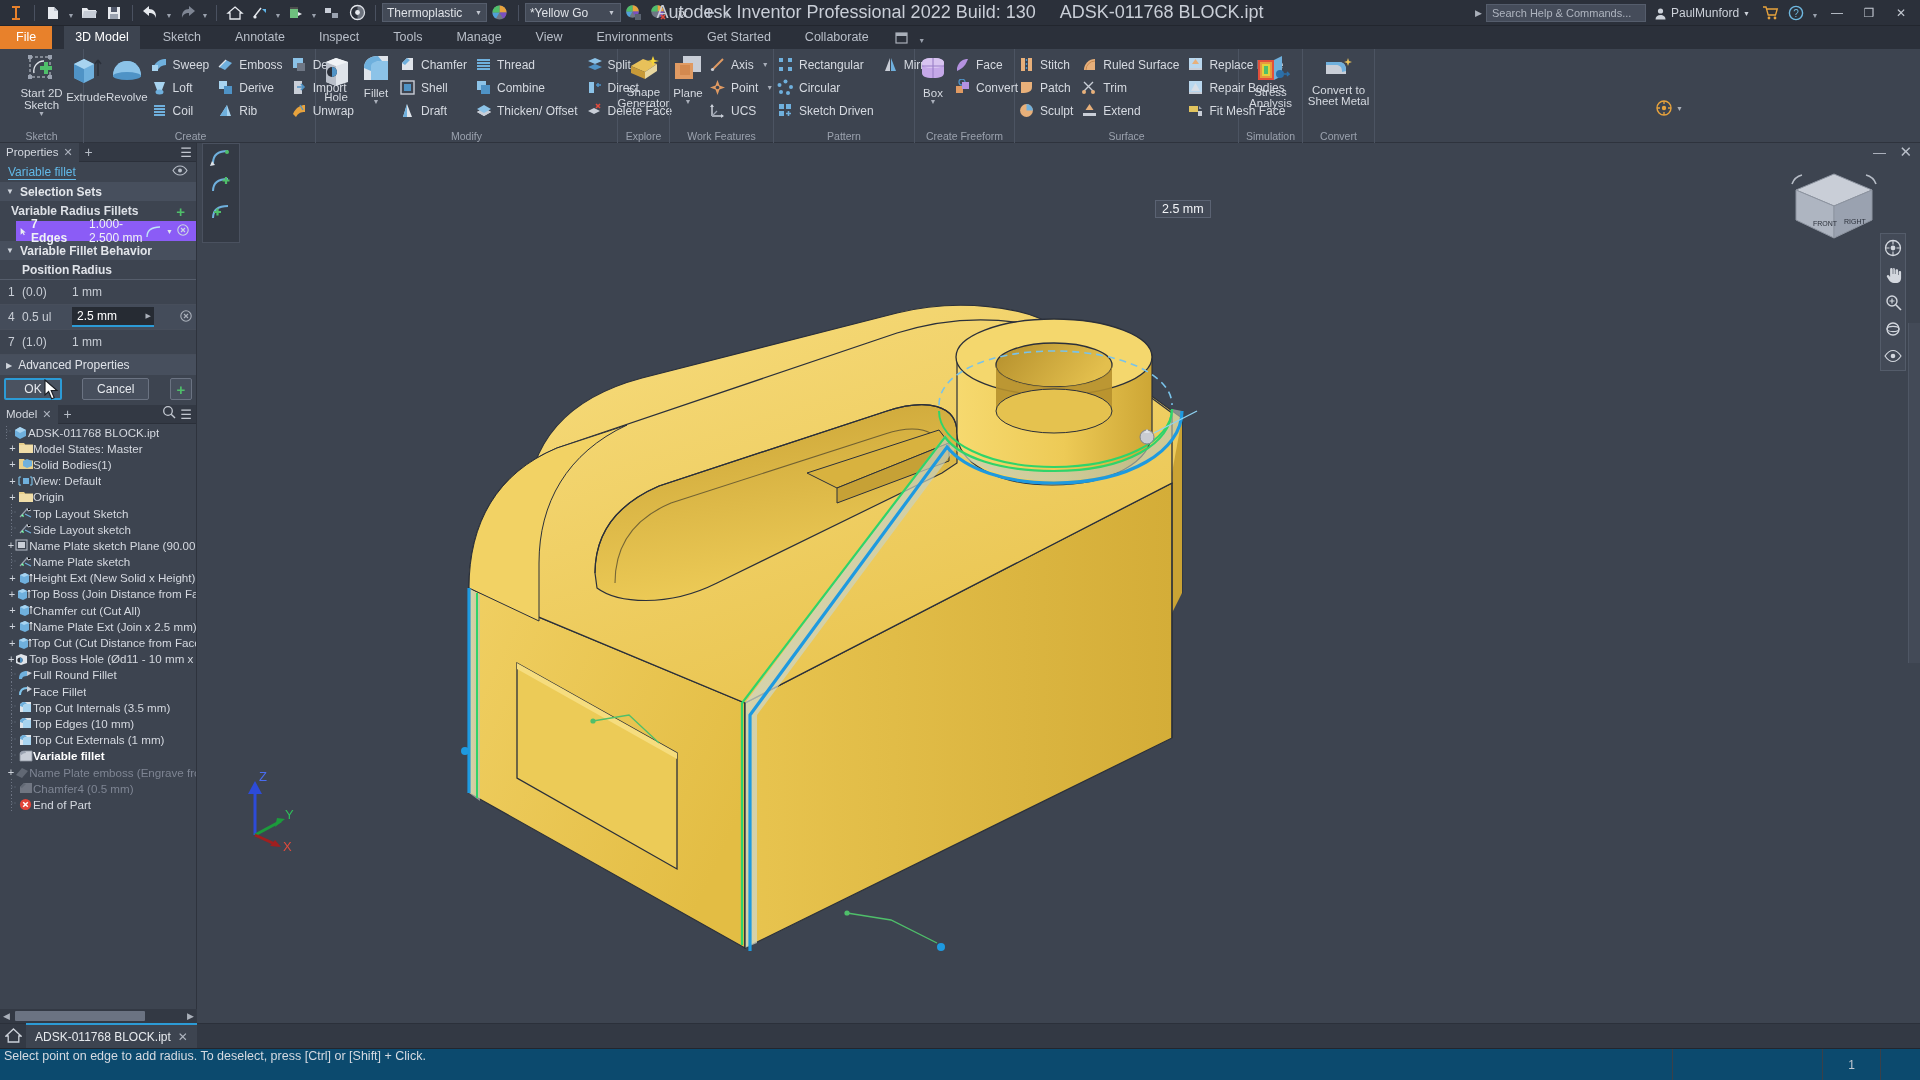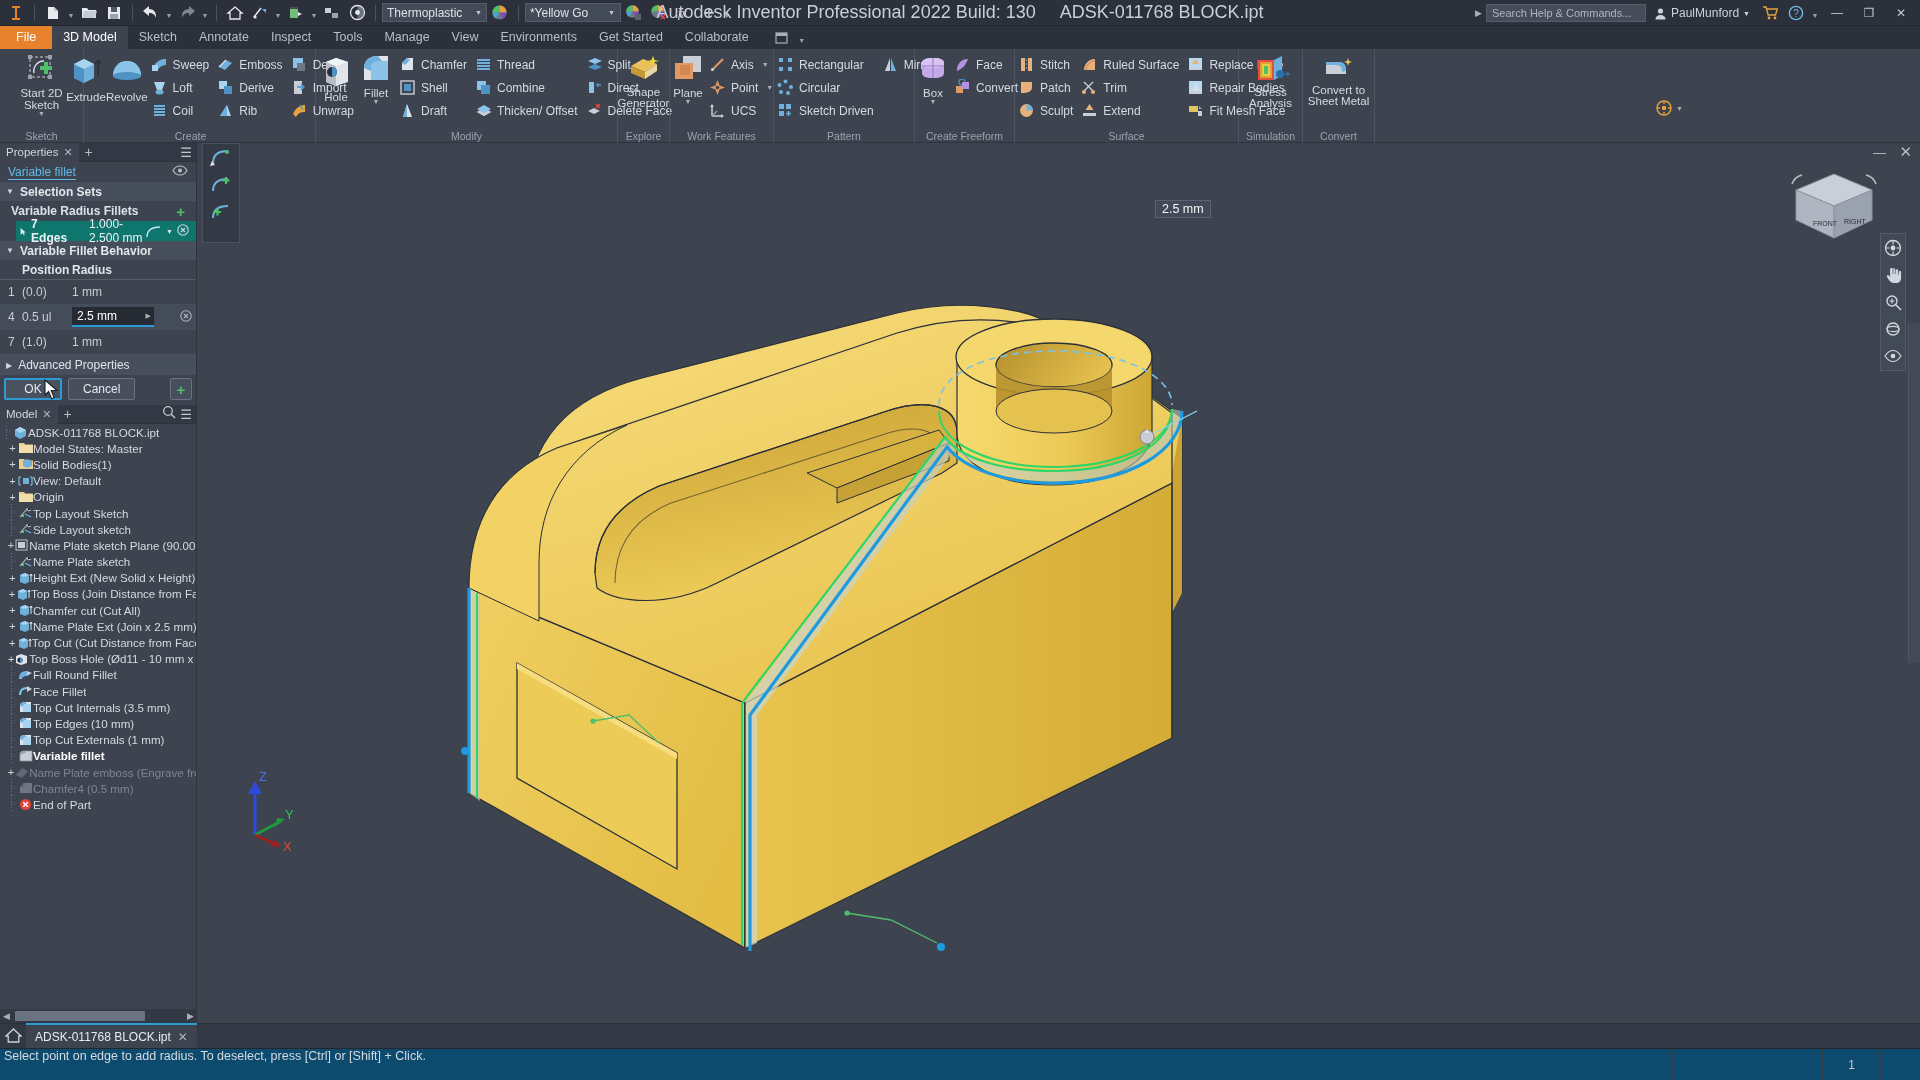--- a/index.html
+++ b/index.html
@@ -72,37 +72,37 @@
   .propHead{height:20px;display:flex;align-items:center;padding:0 8px;}
   .propHead .lnk{font-size:12px;color:#62b9e8;border-bottom:1px solid #62b9e8;}
   .propHead .eye{margin-left:auto;font-size:12px;color:#b9bfc9;}
 
   .secHdr{height:19px;background:#474f5d;display:flex;align-items:center;padding:0 6px;
           font-size:12px;color:#e2e5ea;font-weight:bold;}
   .secHdr .tri{font-size:8px;margin-right:6px;color:#cfd4dc;}
   .subLbl{height:20px;display:flex;align-items:center;padding:0 11px;font-size:12px;color:#dde0e6;font-weight:bold;}
   .subLbl .plus{margin-left:auto;color:#4fbf6a;font-size:15px;font-weight:bold;}
 
-  .selRow{height:20px;background:#0f766e;display:flex;align-items:center;padding:0 4px;font-size:12px;color:#eef1f5;margin-left:16px;}
+  .selRow{height:20px;background:#8b5cf6;display:flex;align-items:center;padding:0 4px;font-size:12px;color:#eef1f5;margin-left:16px;}
   .selRow .cnt{margin-left:4px;font-weight:bold;}
   .selRow .rng{margin-left:22px;}
   .tblHdr{height:20px;display:flex;align-items:center;font-size:12px;color:#dfe2e8;font-weight:bold;
           border-bottom:1px solid #555d6b;}
   .tRow{height:25px;display:flex;align-items:center;font-size:12px;color:#c9ced6;border-bottom:1px solid #474e5b;}
   .tRow.sel{background:#444c5a;}
   .c-idx{width:22px;padding-left:8px;}
   .c-pos{width:50px;}
   .c-rad{flex:1;}
   .editbox{height:20px;background:#262b33;border-bottom:2px solid #2c9bd6;display:flex;align-items:center;
            padding:0 5px;color:#ffffff;font-size:12px;margin-right:22px;position:relative;}
   .editbox .spin{position:absolute;right:3px;font-size:7px;color:#aab0ba;}
   .tRow .clearx{width:20px;text-align:center;color:#aab0ba;font-size:12px;}
   .advRow{height:20px;background:#474f5d;display:flex;align-items:center;padding:0 6px;font-size:12px;color:#dfe2e8;}
   .advRow .tri{font-size:8px;margin-right:6px;color:#cfd4dc;}
-  .btnRow{height:28px;display:flex;align-items:center;padding:2px 4px;gap:6px;}
+  .btnRow{height:28px;display:flex;align-items:center;padding:2px 4px;gap:20px;}
   .dbtn{height:22px;min-width:58px;padding:0 14px;display:flex;align-items:center;justify-content:center;
         font-size:12px;color:#e6e9ee;background:#474f5d;border:1px solid #6b7382;border-radius:2px;}
   .dbtn.primary{border:2px solid #2c9bd6;background:#4a5260;}
   .btnRow .gplus{margin-left:auto;width:22px;height:22px;border:1px solid #6b7382;background:#474f5d;
                  display:flex;align-items:center;justify-content:center;color:#4fbf6a;font-size:15px;font-weight:bold;border-radius:2px;}
 
   .searchRow{margin-left:auto;display:flex;align-items:center;gap:4px;padding-right:4px;}
 
   
   .tree{position:absolute;left:0;top:0;width:197px;font-size:11.6px;color:#d5d9e0;}
@@ -318,21 +318,21 @@
           </svg>
       </div>
       <div class="qcaret">▼</div>
       <div class="winbtn">—</div>
       <div class="winbtn">❐</div>
       <div class="winbtn close">✕</div>
     </div>
   </div>
 
   <div class="tabbar">
-    <div id="tabs-host" style="display:flex;align-items:flex-end;height:23px;">
+    <div id="tabs-host" style="display:flex;align-items:flex-end;height:23px;gap:12px;">
         <div class="tab file">File</div>
         <div class="tab active">3D Model</div>
         <div class="tab">Sketch</div>
         <div class="tab">Annotate</div>
         <div class="tab">Inspect</div>
         <div class="tab">Tools</div>
         <div class="tab">Manage</div>
         <div class="tab">View</div>
         <div class="tab">Environments</div>
         <div class="tab">Get Started</div>

